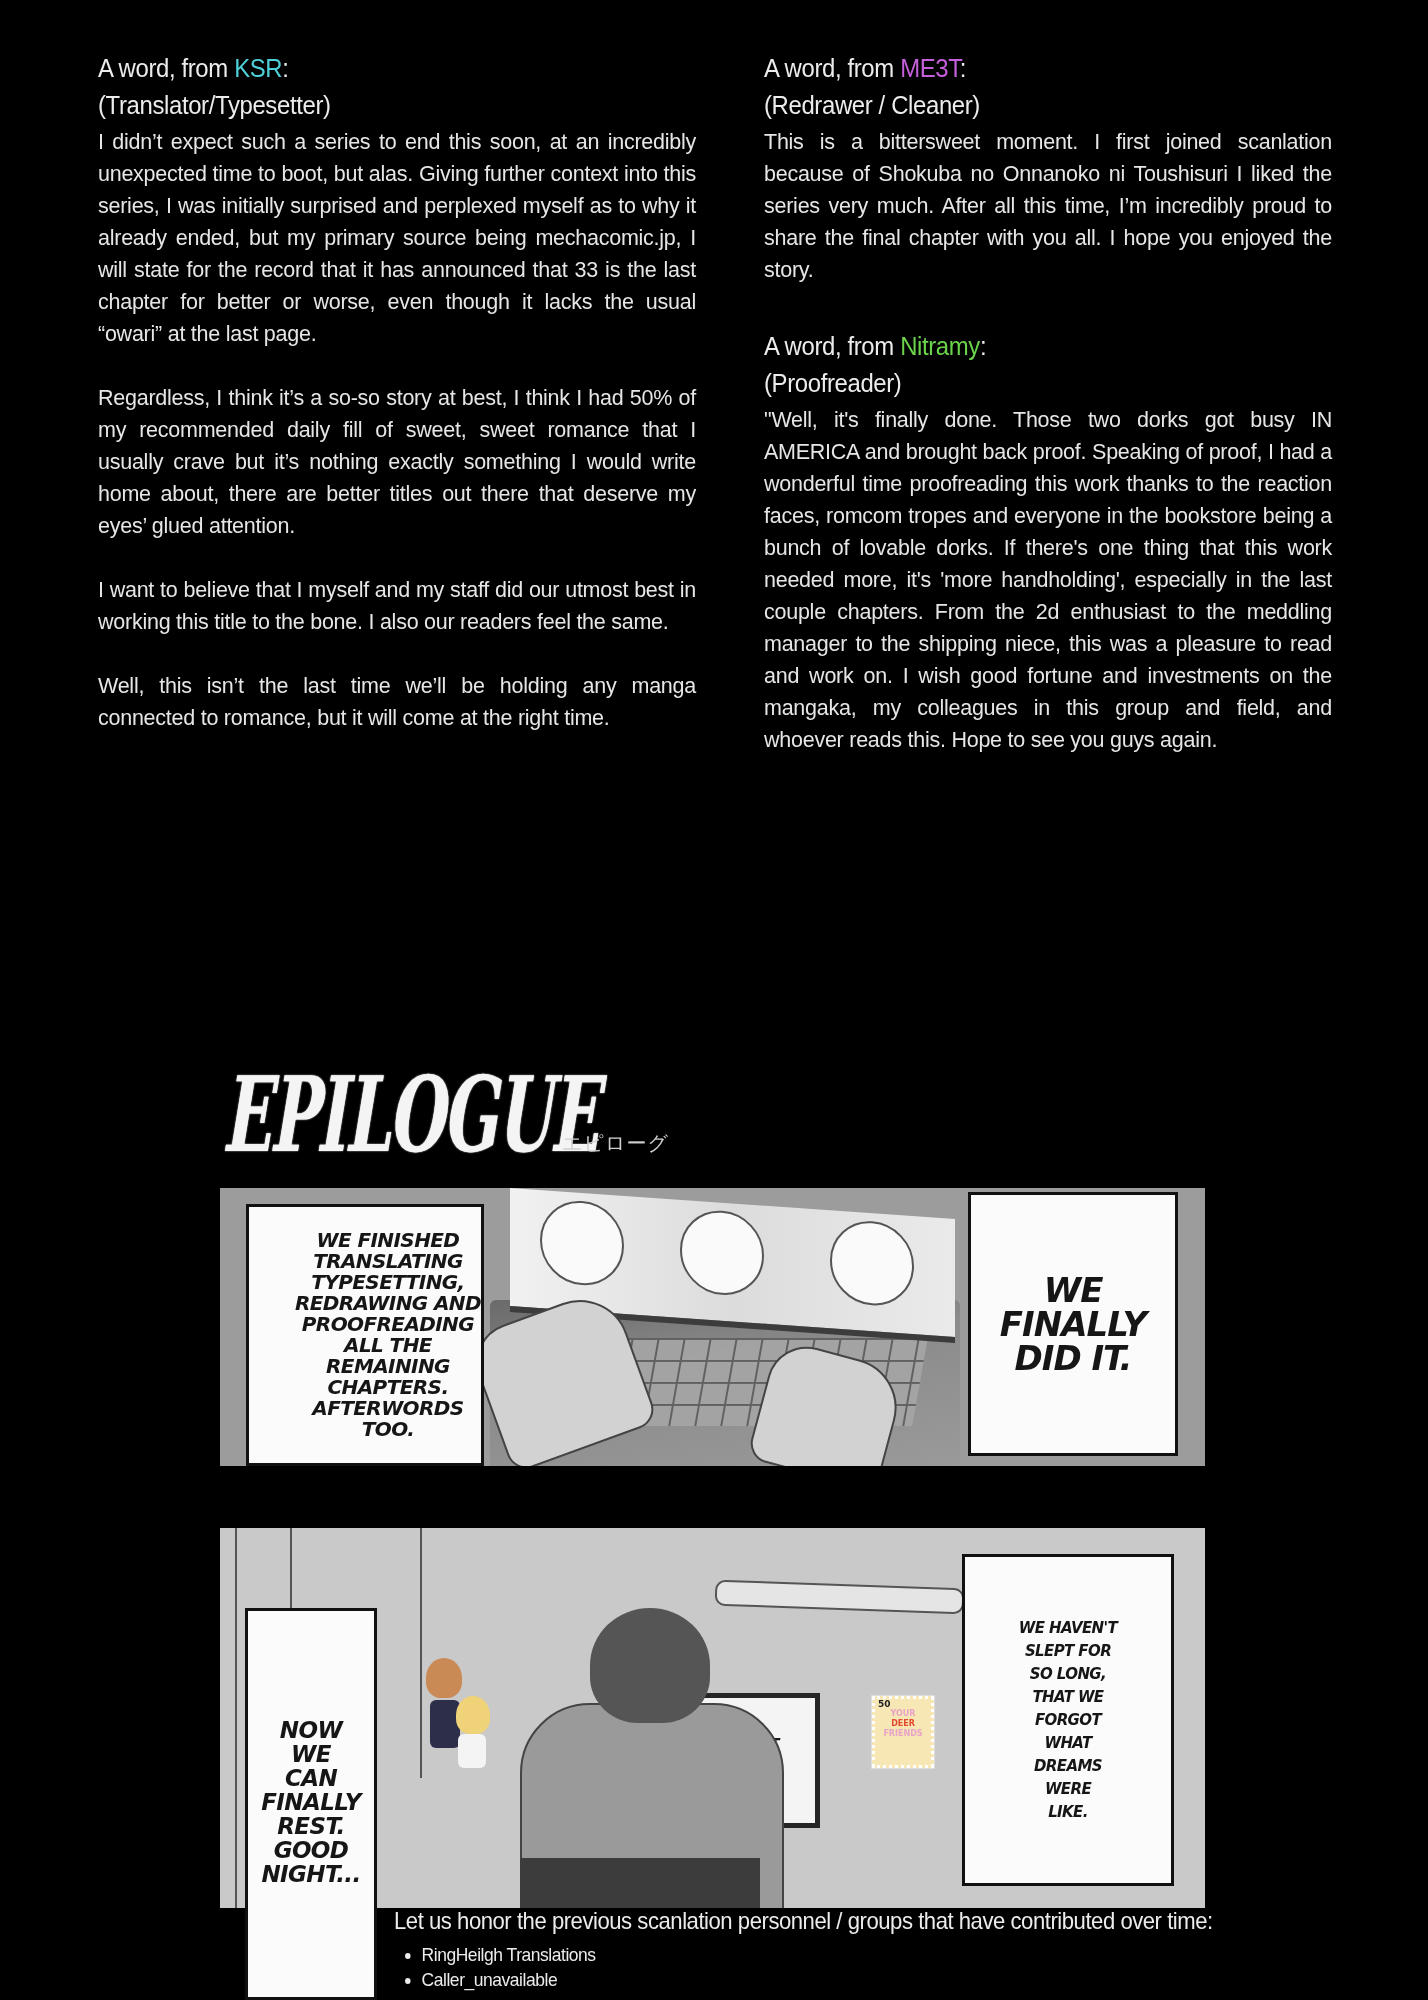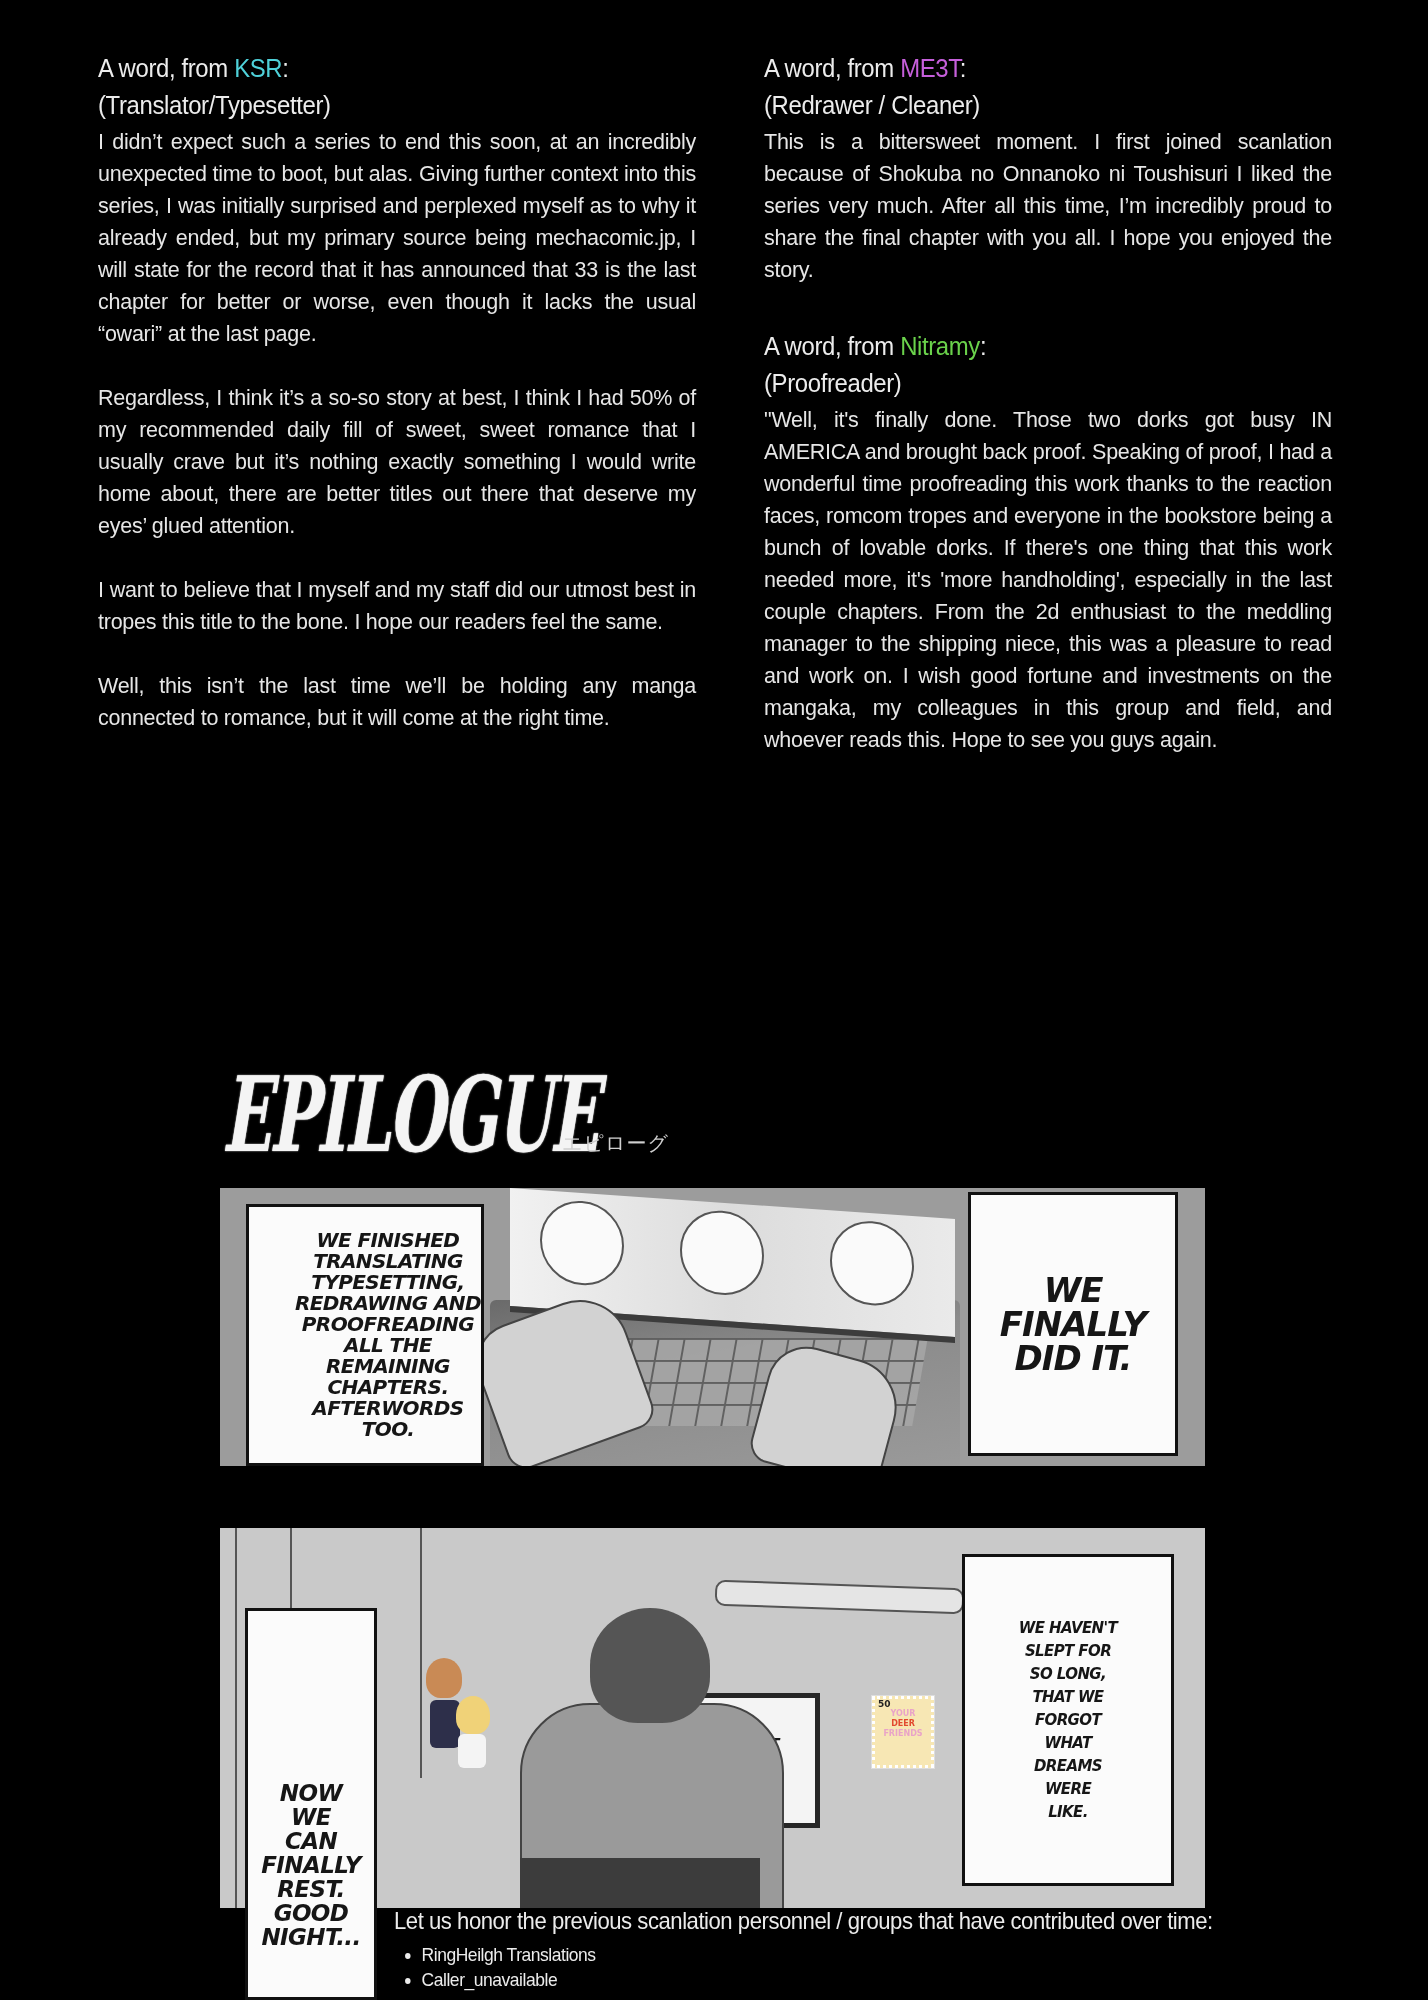--- a/index.html
+++ b/index.html
@@ -25,21 +25,21 @@
     .epilogue-jp { position: absolute; left: 340px; top: 70px; font-family: "DejaVu Sans", sans-serif; font-size: 20px; color: #cfcfcf; letter-spacing: 1px; }
 
     .panel { position: absolute; background: #a9a9a9; overflow: hidden; }
     .panel1 { left: 220px; top: 1188px; width: 985px; height: 278px; background: #9c9c9c; }
     .panel2 { left: 220px; top: 1528px; width: 985px; height: 380px; background: #c9c9c9; }
 
     .caption-box { position: absolute; background: #fbfbfb; border: 3px solid #111; box-sizing: border-box; display: flex; align-items: center; justify-content: center; text-align: center; font-family: "DejaVu Sans", sans-serif; font-weight: bold; font-style: italic; color: #161616; text-transform: uppercase; }
     .cap-a { left: 26px; top: 16px; width: 238px; height: 262px; font-size: 20px; line-height: 21px; letter-spacing: -0.6px; transform-origin: center; justify-content: flex-end; }
     .cap-b { left: 748px; top: 4px; width: 210px; height: 264px; font-size: 34px; line-height: 34px; letter-spacing: -1px; }
     .cap-c { left: 742px; top: 26px; width: 212px; height: 332px; font-size: 15px; line-height: 23px; letter-spacing: -0.6px; }
-    .cap-d { left: 245px; top: 1608px; width: 132px; height: 392px; font-size: 23px; line-height: 24px; letter-spacing: -0.6px; align-items: flex-end; padding-bottom: 48px; position: absolute; }
+    .cap-d { left: 245px; top: 1608px; width: 132px; height: 392px; font-size: 23px; line-height: 24px; letter-spacing: -0.6px; align-items: flex-end; padding-bottom: 111px; position: absolute; }
     .cap-d span, .cap-a span, .cap-b span, .cap-c span { display: block; }
 
     
     .screen { position: absolute; left: 290px; top: 0; width: 445px; height: 118px; background: linear-gradient(90deg, #f1f1f1, #dcdcdc 50%, #eaeaea); transform: skewY(4deg); transform-origin: left top; border-bottom: 6px solid #3c3c3c; }
     .screen .face { position: absolute; top: 8px; width: 80px; height: 80px; border-radius: 50%; border: 2px solid #555; background: #fafafa; }
     .laptop-base { position: absolute; left: 270px; top: 112px; width: 470px; height: 170px; background: linear-gradient(170deg, #6a6a6a, #8b8b8b 40%, #9a9a9a); border-radius: 6px; }
     .keys { position: absolute; left: 300px; top: 150px; width: 400px; height: 88px; background-image: linear-gradient(#5d5d5d 2px, transparent 2px), linear-gradient(90deg, #5d5d5d 2px, transparent 2px); background-size: 26px 22px; background-color: #a6a6a6; transform: skewX(-10deg); opacity: 0.9; }
     .hand { position: absolute; background: #d2d2d2; border: 2px solid #444; border-radius: 40px 50px 20px 20px; }
     .hand1 { left: 265px; top: 120px; width: 150px; height: 140px; transform: rotate(-20deg); }
     .hand2 { left: 540px; top: 165px; width: 130px; height: 120px; transform: rotate(15deg); }
@@ -68,21 +68,21 @@
 <body>
 
 <div class="col col-left">
   <div class="heading">
     <span>A word, from </span><span class="name" style="color:#4fd1d9">KSR</span><span>:</span>
   </div>
   <div class="role">(Translator/Typesetter)</div>
   <div class="body-text">
     <p>I didn’t expect such a series to end this soon, at an incredibly unexpected time to boot, but alas. Giving further context into this series, I was initially surprised and perplexed myself as to why it already ended, but my primary source being mechacomic.jp, I will state for the record that it has announced that 33 is the last chapter for better or worse, even though it lacks the usual “owari” at the last page.</p>
     <p>Regardless, I think it’s a so-so story at best, I think I had 50% of my recommended daily fill of sweet, sweet romance that I usually crave but it’s nothing exactly something I would write home about, there are better titles out there that deserve my eyes’ glued attention.</p>
-    <p>I want to believe that I myself and my staff did our utmost best in tropes this title to the bone. I hope our readers feel the same.</p>
+    <p>I want to believe that I myself and my staff did our utmost best in working this title to the bone. I also our readers feel the same.</p>
     <p>Well, this isn’t the last time we’ll be holding any manga connected to romance, but it will come at the right time.</p>
   </div>
 </div>
 
 <div class="col col-right">
   <div>
     <div class="heading">
       <span>A word, from </span><span class="name" style="color:#c65fdb">ME3T</span><span>:</span>
     </div>
     <div class="role">(Redrawer / Cleaner)</div>

